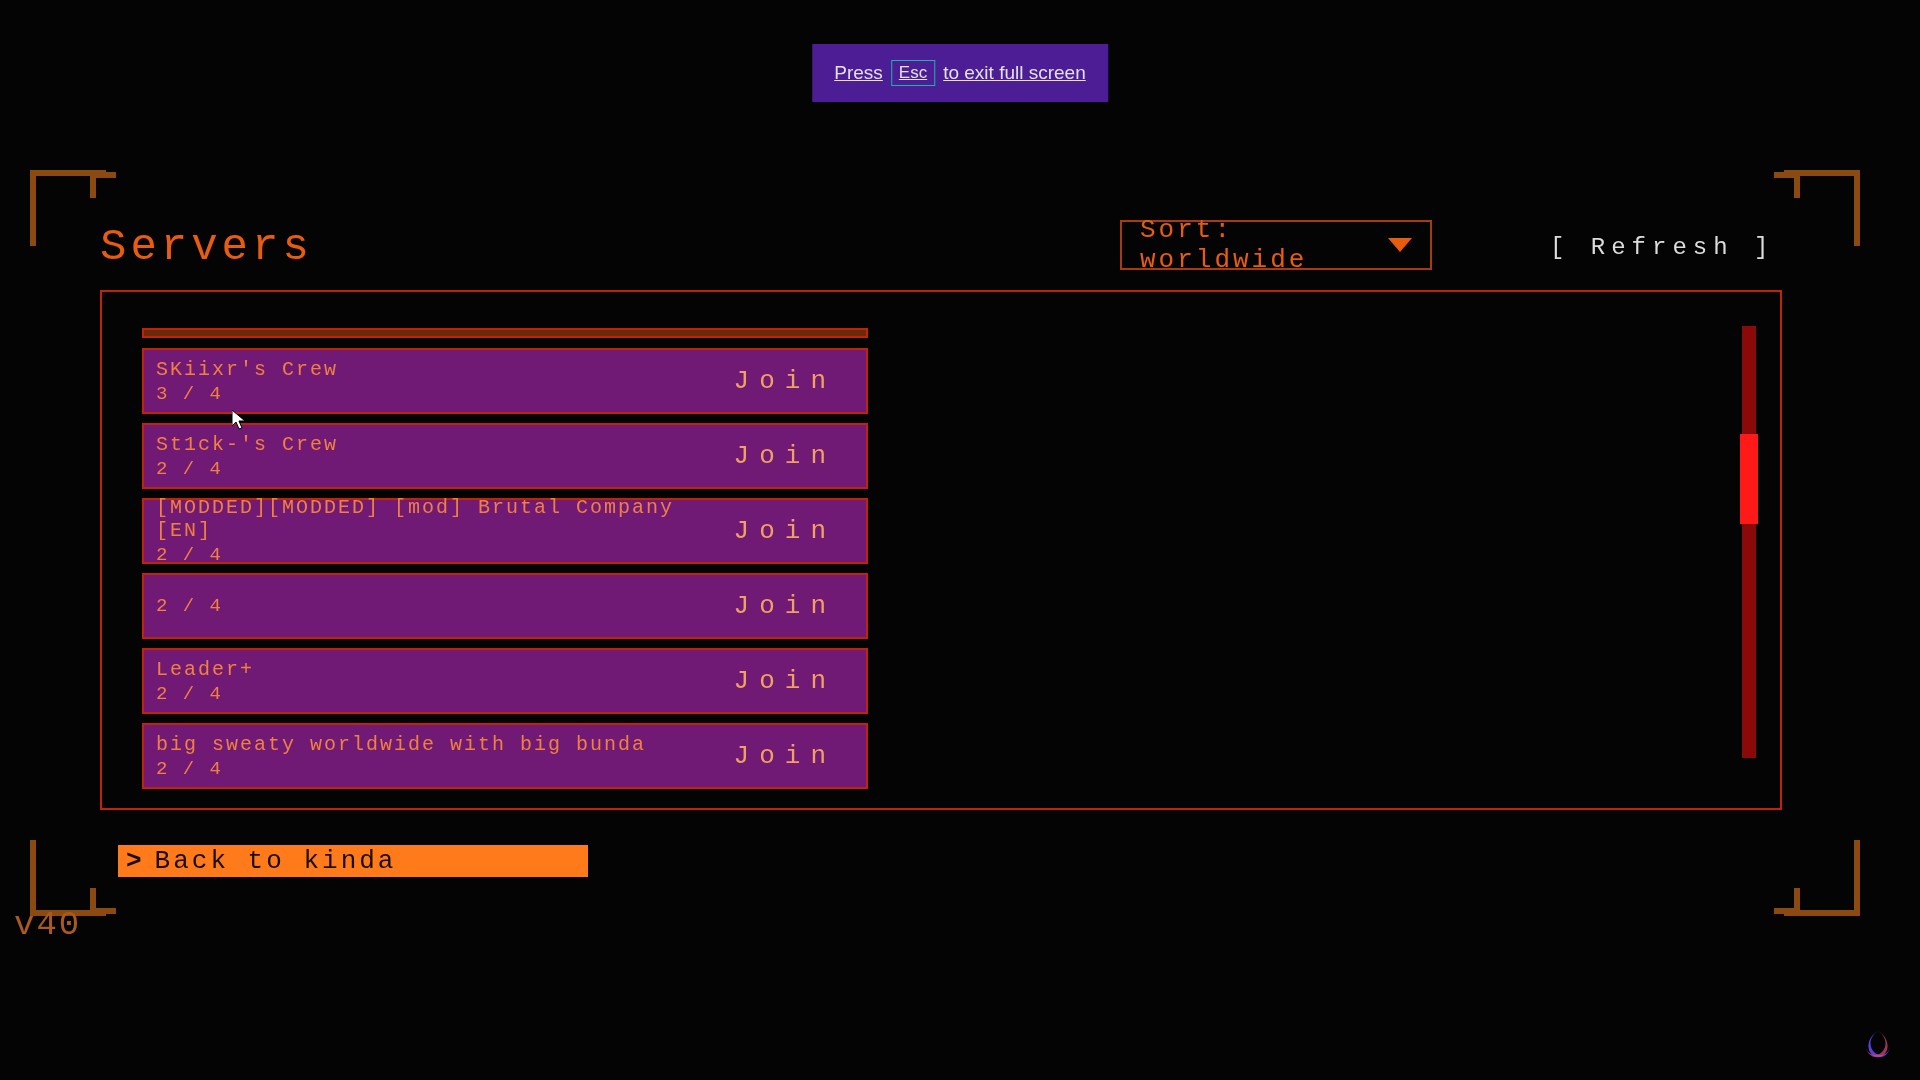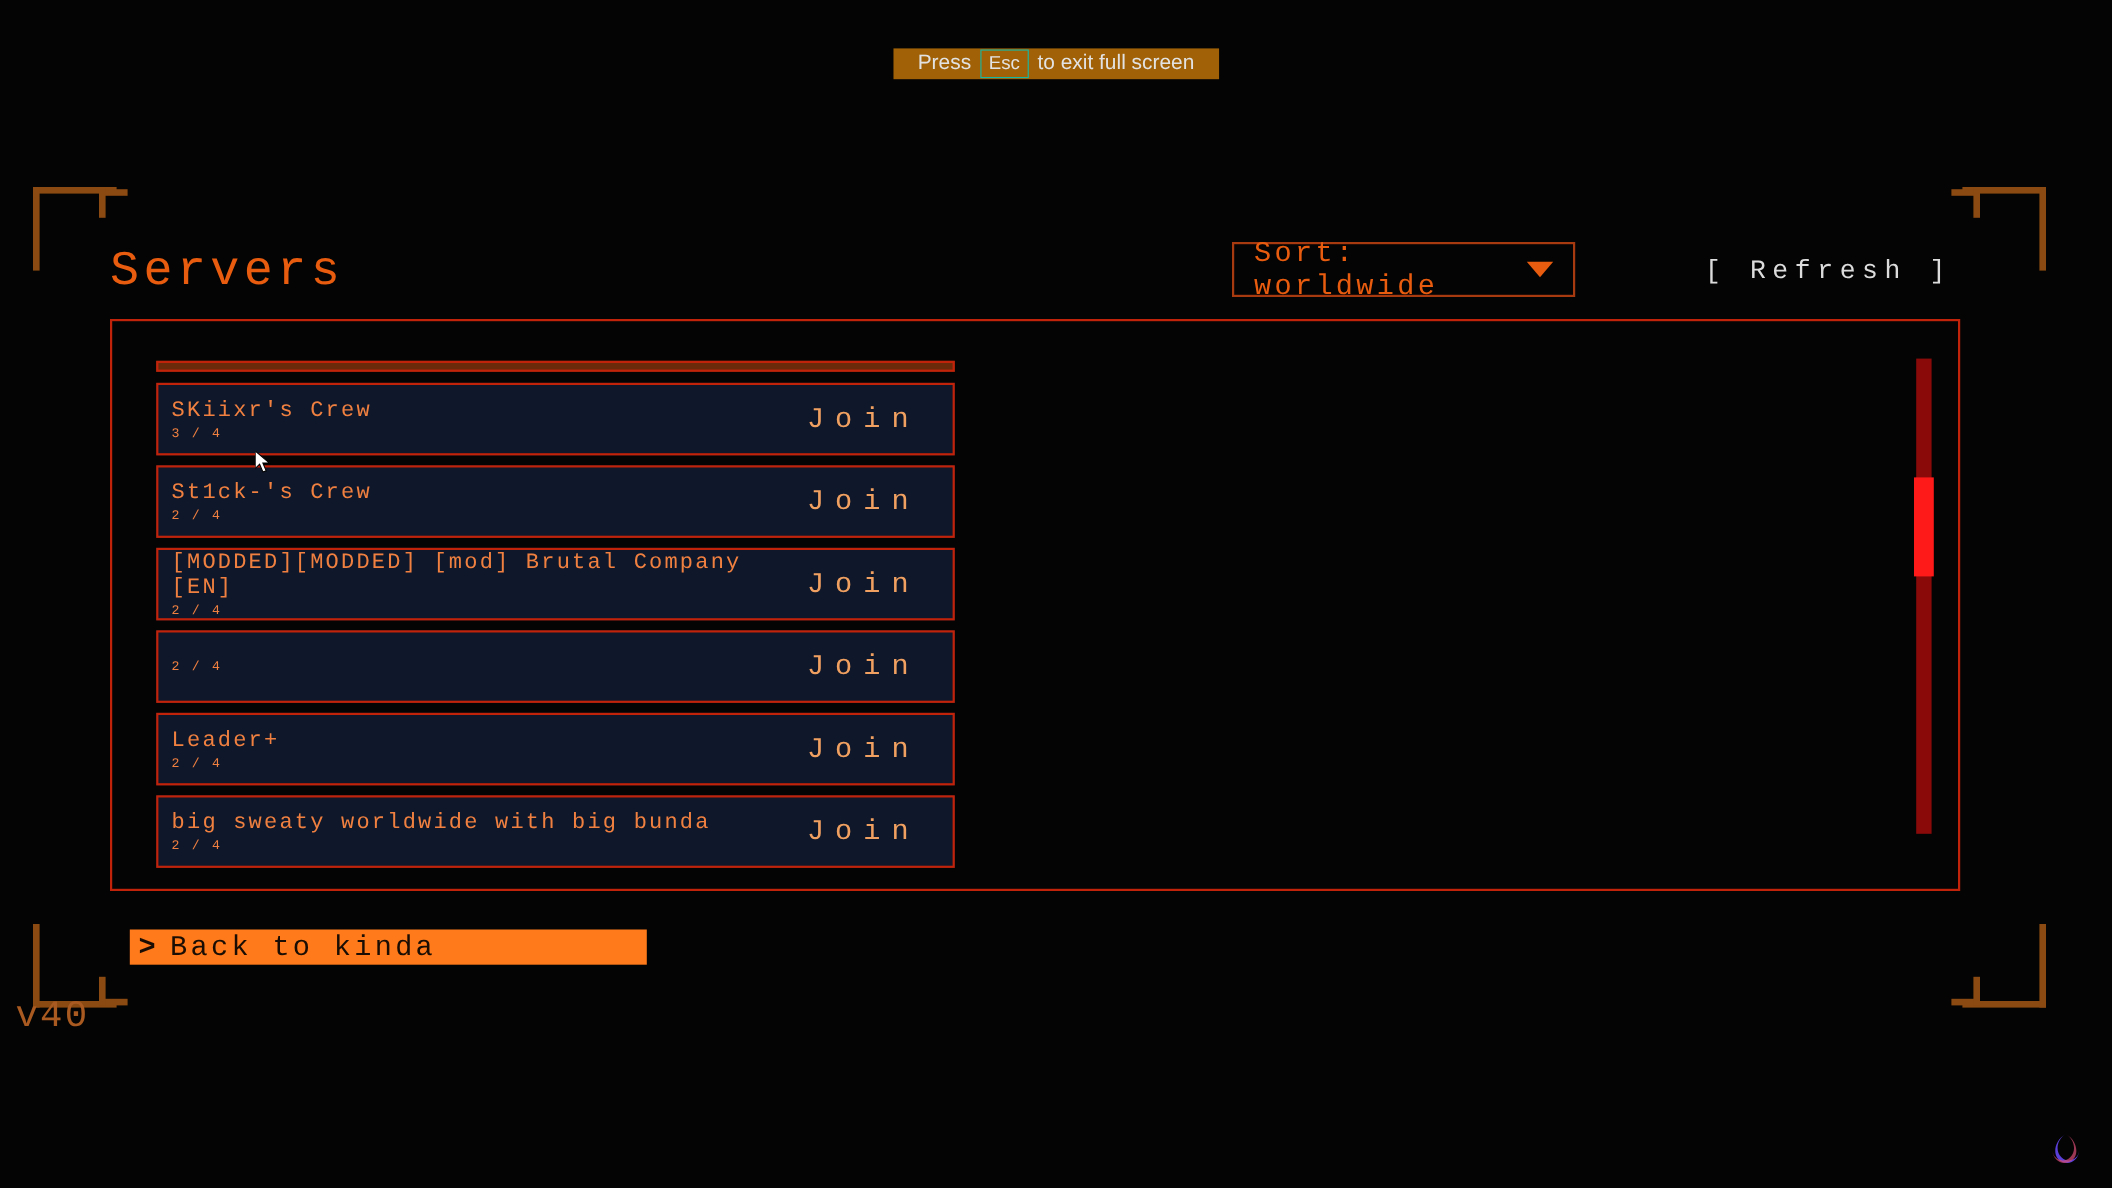--- a/index.html
+++ b/index.html
@@ -12,28 +12,29 @@
     overflow: hidden;
     color: #e85c0f;
   }
 
   
   .esc-hint {
     position: absolute;
     top: 44px;
     left: 50%;
     transform: translateX(-50%);
-    background: #a16207;
+    background: #4c1d95;
     color: #e2e2e2;
     font-family: Arial, sans-serif;
     font-size: 19px;
-    padding: 1px 22px;
+    padding: 16px 22px;
     display: flex;
     align-items: center;
     gap: 8px;
+    text-decoration: underline;
   }
   .esc-key {
     border: 1px solid #14b8a6;
     padding: 2px 7px;
     font-size: 17px;
   }
 
   
   .bracket {
     position: absolute;
@@ -123,42 +124,42 @@
     height: 10px;
     background: #6b2a0a;
     border: 2px solid #c0220a;
     box-sizing: border-box;
     margin-bottom: 10px;
   }
 
   .server-row {
     width: 726px;
     height: 66px;
-    background: #0f172a;
+    background: #701a75;
     border: 2px solid #c0220a;
     box-sizing: border-box;
     margin-bottom: 9px;
     display: flex;
     align-items: center;
     justify-content: space-between;
     padding: 0 30px 0 12px;
     cursor: pointer;
   }
   .server-info {
     display: flex;
     flex-direction: column;
     gap: 2px;
   }
   .server-name {
     font-size: 20px;
     letter-spacing: 2px;
     color: #f08040;
   }
   .server-count {
-    font-size: 12px;
+    font-size: 19px;
     letter-spacing: 2px;
     color: #f08040;
   }
   .join {
     font-size: 26px;
     letter-spacing: 10px;
     color: #f0a060;
   }
 
   

